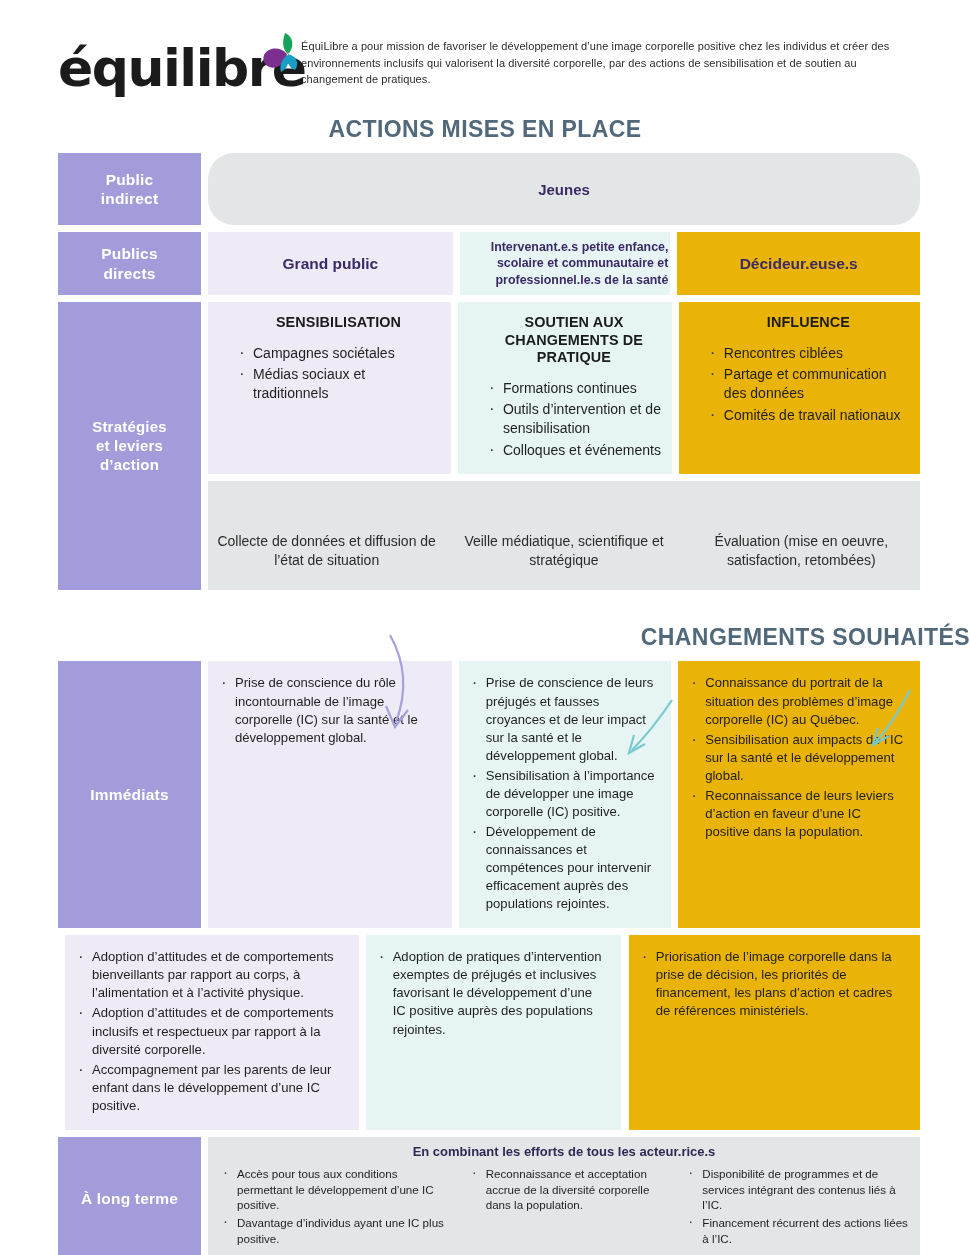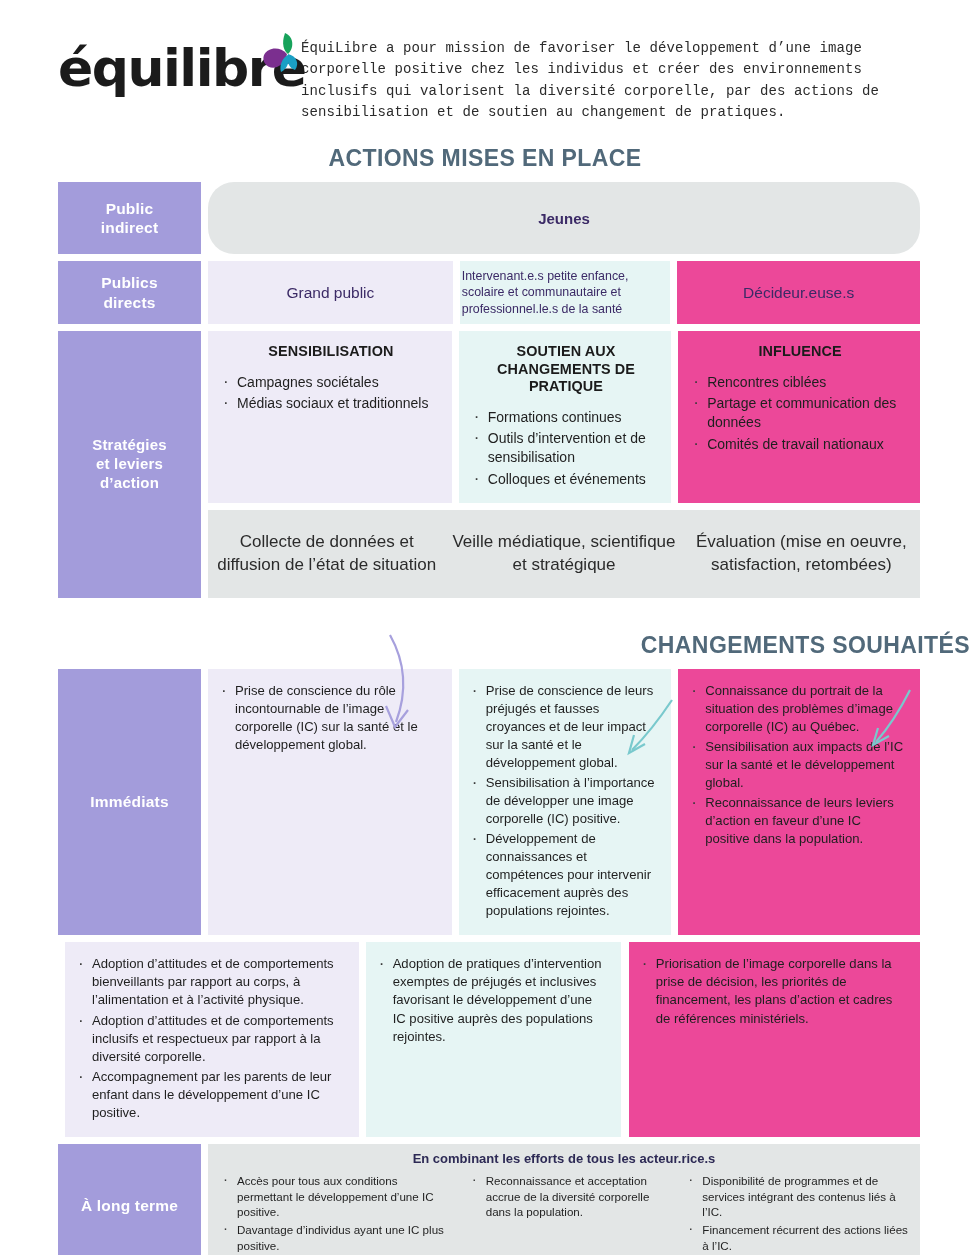--- a/index.html
+++ b/index.html
@@ -17,22 +17,22 @@
   .header{display:flex;align-items:flex-start;padding:28px 50px 0 58px;}
   .logo-wrap{position:relative;width:215px;flex:0 0 215px;}
   .logo-word{
     font-family:"DejaVu Sans", sans-serif;
     font-size:52px;font-weight:700;letter-spacing:-1.5px;
     color:#1b1b1b;line-height:1;margin-top:14px;
   }
   .logo-mark{position:absolute;right:-28px;top:2px;width:46px;height:52px;}
   .mission{
     margin-left:28px;padding-top:10px;
-    font-size:14px;line-height:1.52;color:#2b2b2b;
-    max-width:625px;letter-spacing:.1px;font-family:Liberation Mono, monospace;
+    font-size:11px;line-height:1.52;color:#2b2b2b;
+    max-width:625px;letter-spacing:.1px;
   }
 
   
   .sec-title{
     text-align:center;
     font-size:23px;font-weight:700;letter-spacing:.4px;
     color:#51697a;
     margin:22px 0 10px 0;
   }
   .sec-title.second{margin-top:34px;text-align:right;}
@@ -46,50 +46,50 @@
     display:flex;align-items:center;justify-content:center;text-align:center;
     font-size:15.5px;font-weight:700;line-height:1.25;letter-spacing:.2px;
     padding:6px 4px;box-sizing:border-box;
   }
   .lbl.sm{font-size:15px;}
   .cells{flex:1;display:flex;margin-left:7px;}
   .cell{box-sizing:border-box;}
   .c-grey{background:#e3e6e6;}
   .c-lav{background:#eeebf7;}
   .c-mint{background:#e6f5f4;}
-  .c-aqua{background:#ec4899;}
+  .c-aqua{background:#eab308;}
 
   .jeunes{
     flex:1;display:flex;align-items:center;justify-content:center;
     font-size:15px;font-weight:700;color:#3b2a66;min-height:72px;border-radius:26px;
   }
 
   
-  .pd{display:flex;align-items:center;justify-content:center;text-align:left;
-      font-size:15.5px;font-weight:400;color:#3b2a66;min-height:63px;padding:6px 2px;}
+  .pd{display:flex;align-items:center;justify-content:center;text-align:right;
+      font-size:15.5px;font-weight:700;color:#3b2a66;min-height:63px;padding:6px 2px;}
   .pd.small{font-size:12.4px;line-height:1.32;}
 
   
-  .strat-col{padding:12px 10px 12px 12px;box-sizing:border-box;}
+  .strat-col{padding:12px 10px 12px 28px;box-sizing:border-box;}
   .strat-h{
     text-align:center;font-size:14.4px;font-weight:700;color:#1b1b1b;
     line-height:1.22;margin-bottom:12px;letter-spacing:.1px;
   }
   ul.bul{list-style:none;margin:0;padding:0;}
   ul.bul li{
     position:relative;padding-left:17px;margin-bottom:2px;
     font-size:14px;line-height:1.38;color:#1f1f1f;
   }
   ul.bul li:before{
     content:"\00B7";position:absolute;left:3px;top:-3px;
     font-size:17px;color:#3a3a3a;line-height:1.38;
   }
   .lever{
-    flex:1;text-align:center;font-size:17px;line-height:1.34;color:#2b2b2b;
-    padding:21px 6px 21px 6px;box-sizing:border-box;
+    flex:1;text-align:center;font-size:14px;line-height:1.34;color:#2b2b2b;
+    padding:21px 6px 21px 6px;box-sizing:border-box;margin-top:30px;
   }
 
   
   .chg-col{padding:13px 12px 13px 10px;box-sizing:border-box;}
   .chg-col ul.bul li{font-size:13.1px;line-height:1.38;}
 
   .alt-head{
     text-align:center;font-weight:700;font-size:13px;color:#2d2a55;
     padding:7px 0 3px 0;
   }

